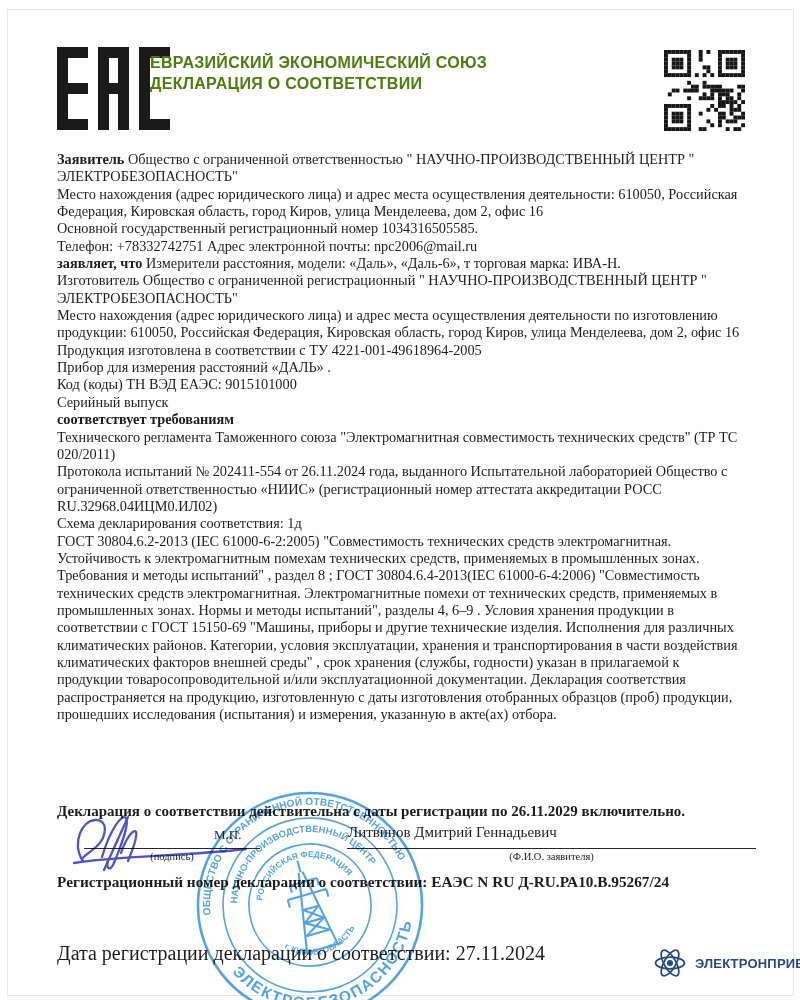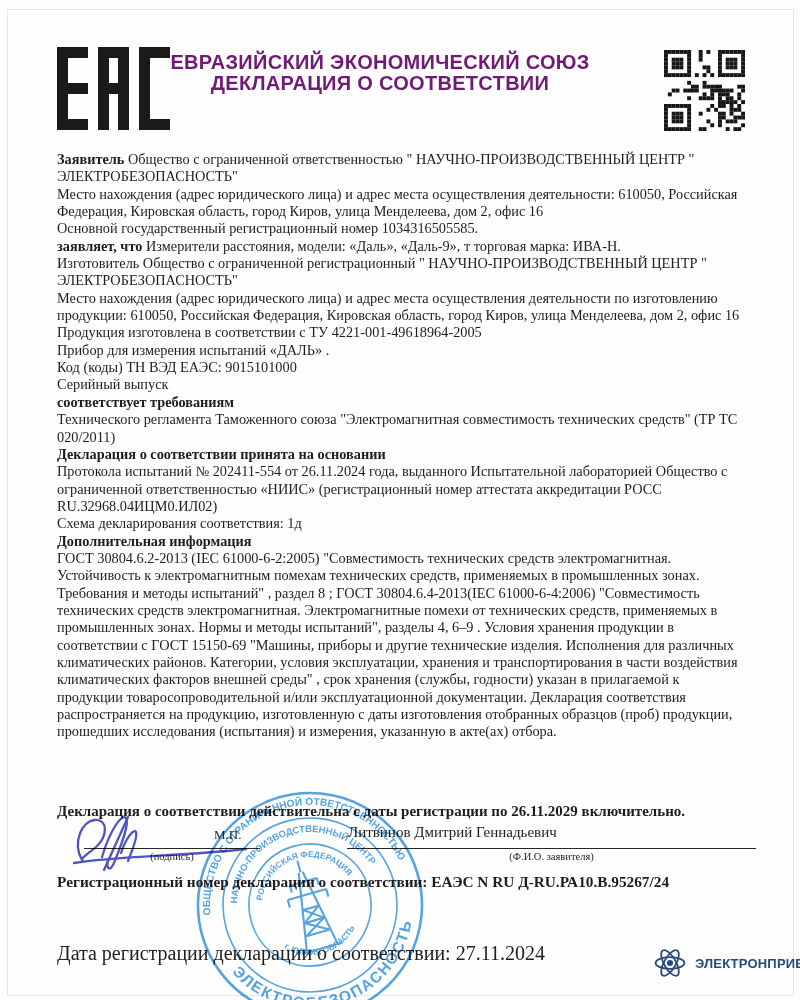--- a/index.html
+++ b/index.html
@@ -2,23 +2,23 @@
 <html><head>
 <meta charset="utf-8">
 <style>
   html,body{margin:0;padding:0;background:#9a9a9a;}
   .page{position:relative;width:800px;height:1000px;margin:0 auto;background:#fefefe;
         font-family:"Liberation Serif",serif;color:#1d1d1d;overflow:hidden;}
   .scan-border{position:absolute;left:7px;top:9px;right:6px;bottom:4px;border:1px solid #e7e7e4;pointer-events:none;}
 
   
   .eac-logo{position:absolute;left:57px;top:47px;width:113px;height:83px;}
-  .hdr-title{position:absolute;left:150px;top:52px;width:460px;text-align:center;
-             font-family:"Liberation Sans",sans-serif;font-weight:bold;font-size:20px;
-             line-height:21px;letter-spacing:.3px;color:#701a75;}
+  .hdr-title{position:absolute;left:150px;top:52px;width:460px;text-align:left;
+             font-family:"Liberation Sans",sans-serif;font-weight:bold;font-size:16px;
+             line-height:21px;letter-spacing:.3px;color:#4d7c0f;}
   .qr-box{position:absolute;left:664px;top:50px;width:81px;height:81px;}
 
   
   .doc-body{position:absolute;left:57px;top:151px;width:690px;font-size:14.3px;line-height:17.35px;}
   .doc-body p{margin:0;}
   .b{font-weight:bold;margin-top:36px;}
 
   
   .validity{position:absolute;left:57px;top:803px;width:700px;font-weight:bold;font-size:15px;}
   .sig-line{position:absolute;left:84px;top:848px;width:176px;border-top:1.6px solid #262626;}
@@ -257,32 +257,31 @@
         <rect x="60.95" y="76.19" width="3.87" height="3.87" fill="#161616"></rect>
         <rect x="68.57" y="76.19" width="3.87" height="3.87" fill="#161616"></rect>
         <rect x="72.38" y="76.19" width="3.87" height="3.87" fill="#161616"></rect>
       </svg>
   </div>
 
   <div class="doc-body">
     <p><span class="b">Заявитель</span><span> Общество с ограниченной ответственностью " НАУЧНО-ПРОИЗВОДСТВЕННЫЙ ЦЕНТР " ЭЛЕКТРОБЕЗОПАСНОСТЬ"</span></p>
     <p><span class="b"></span><span>Место нахождения (адрес юридического лица) и адрес места осуществления деятельности: 610050, Российская Федерация, Кировская область, город Киров, улица Менделеева, дом 2, офис 16</span></p>
     <p><span class="b"></span><span>Основной государственный регистрационный номер 1034316505585.</span></p>
-    <p><span class="b">заявляет, что</span><span> Измерители расстояния, модели: «Даль», «Даль-9», т торговая марка: ИВА-Н.</span></p>
+    <p><span class="b"></span><span>Телефон: +78332742751 Адрес электронной почты: npc2006@mail.ru</span></p>
+    <p><span class="b">заявляет, что</span><span> Измерители расстояния, модели: «Даль», «Даль-6», т торговая марка: ИВА-Н.</span></p>
     <p><span class="b"></span><span>Изготовитель Общество с ограниченной регистрационный " НАУЧНО-ПРОИЗВОДСТВЕННЫЙ ЦЕНТР " ЭЛЕКТРОБЕЗОПАСНОСТЬ"</span></p>
     <p><span class="b"></span><span>Место нахождения (адрес юридического лица) и адрес места осуществления деятельности по изготовлению продукции: 610050, Российская Федерация, Кировская область, город Киров, улица Менделеева, дом 2, офис 16 Продукция изготовлена в соответствии с ТУ 4221-001-49618964-2005</span></p>
-    <p><span class="b"></span><span>Прибор для измерения испытаний «ДАЛЬ» .</span></p>
+    <p><span class="b"></span><span>Прибор для измерения расстояний «ДАЛЬ» .</span></p>
     <p><span class="b"></span><span>Код (коды) ТН ВЭД ЕАЭС: 9015101000</span></p>
     <p><span class="b"></span><span>Серийный выпуск</span></p>
     <p><span class="b">соответствует требованиям</span><span></span></p>
     <p><span class="b"></span><span>Технического регламента Таможенного союза "Электромагнитная совместимость технических средств" (ТР ТС 020/2011)</span></p>
-    <p><span class="b">Декларация о соответствии принята на основании</span><span></span></p>
     <p><span class="b"></span><span>Протокола испытаний № 202411-554 от 26.11.2024 года, выданного Испытательной лабораторией Общество с ограниченной ответственностью «НИИС» (регистрационный номер аттестата аккредитации РОСС RU.32968.04ИЦМ0.ИЛ02)</span></p>
     <p><span class="b"></span><span>Схема декларирования соответствия: 1д</span></p>
-    <p><span class="b">Дополнительная информация</span><span></span></p>
     <p><span class="b"></span><span>ГОСТ 30804.6.2-2013 (IEC 61000-6-2:2005) "Совместимость технических средств электромагнитная. Устойчивость к электромагнитным помехам технических средств, применяемых в промышленных зонах. Требования и методы испытаний" , раздел 8 ; ГОСТ 30804.6.4-2013(IEC 61000-6-4:2006) "Совместимость технических средств электромагнитная. Электромагнитные помехи от технических средств, применяемых в промышленных зонах. Нормы и методы испытаний", разделы 4, 6–9 . Условия хранения продукции в соответствии с ГОСТ 15150-69 "Машины, приборы и другие технические изделия. Исполнения для различных климатических районов. Категории, условия эксплуатации, хранения и транспортирования в части воздействия климатических факторов внешней среды" , срок хранения (службы, годности) указан в прилагаемой к продукции товаросопроводительной и/или эксплуатационной документации. Декларация соответствия распространяется на продукцию, изготовленную с даты изготовления отобранных образцов (проб) продукции, прошедших исследования (испытания) и измерения, указанную в акте(ах) отбора.</span></p>
   </div>
 
   <div class="validity">Декларация о соответствии действительна с даты регистрации по 26.11.2029 включительно.</div>
 
   <div class="sig-line"></div>
   <div class="sig-caption">(подпись)</div>
   <div class="mp">М.П.</div>
   <div class="fio-name">Литвинов Дмитрий Геннадьевич</div>
   <div class="fio-line"></div>

